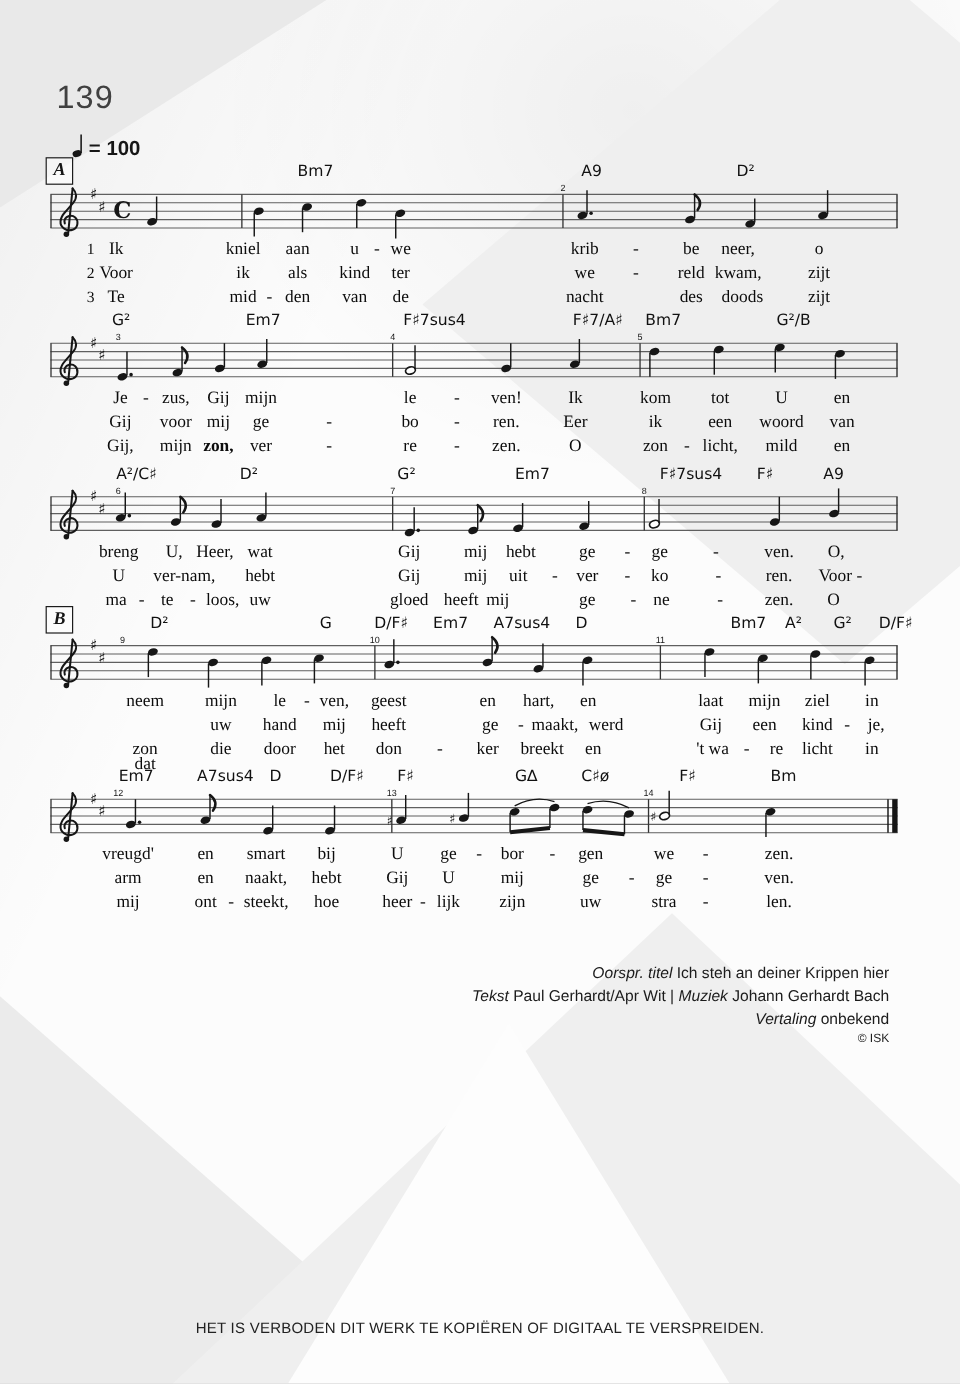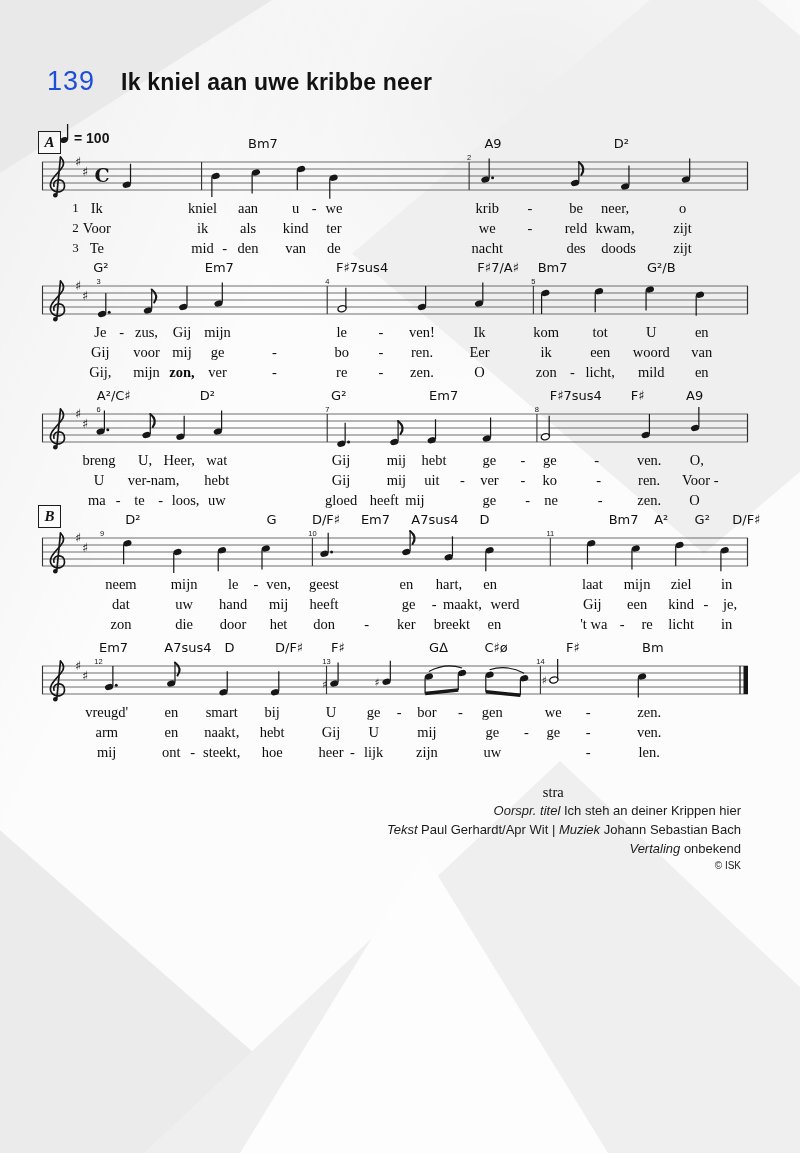--- a/index.html
+++ b/index.html
@@ -10,25 +10,25 @@
   .texture div{position:absolute;inset:0;}
   .t1{clip-path:polygon(0 0,34% 0,0 15%);background:#e9e9e9;}
   .t2{clip-path:polygon(88% -4%,132% 22%,88% 48%,44% 22%);background:#efefef;}
   .t3{clip-path:polygon(0 72%,46% 100%,0 100%);background:#ebebeb;}
   .t4{clip-path:polygon(70% 66%,122% 100%,70% 134%,18% 100%);background:#efefef;}
   .t5{clip-path:polygon(53% 74%,76% 100%,30% 100%);background:#fdfdfd;}
   .t6{background:linear-gradient(115deg,rgba(0,0,0,.05) 0%,rgba(0,0,0,0) 30%);}
   .t7{background:radial-gradient(ellipse 62% 38% at 66% 8%,rgba(0,0,0,.05),transparent 70%);}
 
   .titlebar{position:absolute;top:66px;left:47px;display:flex;align-items:baseline;gap:26px;z-index:2;}
-  .hymn-no{font-size:27px;color:#1d4ed8;letter-spacing:1px;text-align:right;}
+  .hymn-no{font-size:27px;color:#404040;letter-spacing:1px;text-align:right;}
   .title{font-size:23px;font-weight:700;color:#121212;margin:0;letter-spacing:.2px;}
 
-  .tempo{position:absolute;top:120px;left:59px;display:flex;align-items:flex-end;gap:3px;
-         font-size:14px;font-weight:700;z-index:2;justify-content:flex-end;}
+  .tempo{position:absolute;top:108px;left:59px;display:flex;align-items:flex-end;gap:3px;
+         font-size:17px;font-weight:700;z-index:2;justify-content:flex-end;}
   .tempo svg{display:block;}
 
   .section-box{position:absolute;left:38px;width:21px;height:21px;border:1.4px solid #1c1c1c;
          display:flex;align-items:center;justify-content:center;z-index:3;background:rgba(255,255,255,.55);
          font-family:"Liberation Serif",serif;font-style:italic;font-weight:700;font-size:15px;}
 
   .system{position:absolute;left:40px;width:710px;height:126px;z-index:2;}
   .chords{position:absolute;top:0;left:0;right:0;height:18px;font-size:13px;color:#111;}
   .chords span{position:absolute;top:0;white-space:nowrap;font-family:"DejaVu Sans",sans-serif;}
   .staff-wrap{position:absolute;top:18px;left:0;width:710px;height:46px;}
@@ -61,21 +61,20 @@
     <div class="t7"></div>
     <div class="t1"></div>
     <div class="t2"></div>
     <div class="t3"></div>
     <div class="t4"></div>
     <div class="t5"></div>
   </div>
 
   <header class="titlebar">
     <span class="hymn-no">139</span>
-    <h1 class="title">Ik kniel aan uwe kribbe neer</h1>
   </header>
 
   <div class="tempo">
     <svg width="12" height="26" viewBox="0 0 12 26">
       <line x1="8.6" y1="4" x2="8.6" y2="19.5" stroke="#161616" stroke-width="1.3"></line>
       <ellipse cx="5.2" cy="20" rx="3.8" ry="2.8" fill="#161616" transform="rotate(-18 5.2 20)"></ellipse>
     </svg>
     <span>= 100</span>
   </div>
 
@@ -467,21 +466,21 @@
           <span style="left: 40%;">geest</span>
           <span style="left: 51.6%;">en</span>
           <span style="left: 57.6%;">hart,</span>
           <span style="left: 63.4%;">en</span>
           <span style="left: 77.8%;">laat</span>
           <span style="left: 84.1%;">mijn</span>
           <span style="left: 90.3%;">ziel</span>
           <span style="left: 96.7%;">in</span>
         </div>
         <div class="lyr-row" style="top: 20px;">
-          <span style="left: 11.4%;">dat</span>
+          <span style="left: 11.4%; margin-top: 33px;">dat</span>
           <span style="left: 20.3%;">uw</span>
           <span style="left: 27.2%;">hand</span>
           <span style="left: 33.6%;">mij</span>
           <span style="left: 40%;">heeft</span>
           <span style="left: 51.9%;">ge</span>
           <span style="left: 55.5%;">-</span>
           <span style="left: 59.5%;">maakt,</span>
           <span style="left: 65.5%;">werd</span>
           <span style="left: 77.8%;">Gij</span>
           <span style="left: 84.1%;">een</span>
@@ -612,31 +611,32 @@
           <span style="left: 9.4%;">mij</span>
           <span style="left: 18.5%;">ont</span>
           <span style="left: 21.5%;">-</span>
           <span style="left: 25.6%;">steekt,</span>
           <span style="left: 32.7%;">hoe</span>
           <span style="left: 41%;">heer</span>
           <span style="left: 44%;">-</span>
           <span style="left: 47%;">lijk</span>
           <span style="left: 54.5%;">zijn</span>
           <span style="left: 63.7%;">uw</span>
-          <span style="left: 72.3%; margin-top: 40px;">stra</span>
+          <span style="left: 72.3%;">stra</span>
           <span style="left: 77.2%;">-</span>
           <span style="left: 85.8%;">len.</span>
         </div>
       </div>
   </div>
 
 
   <div class="credits">
       <div><span class="it">Oorspr. titel </span><span>Ich steh an deiner Krippen hier</span></div>
-      <div><span class="it">Tekst </span><span>Paul Gerhardt/Apr Wit | </span><span class="it">Muziek </span><span>Johann Sebastian Bach</span></div>
+      <div><span class="it">Tekst </span><span>Paul Gerhardt/Apr Wit | </span><span class="it">Muziek </span><span>Johann Gerhardt Bach</span></div>
       <div><span class="it">Vertaling </span><span>onbekend</span></div>
       <div class="small"><span>© ISK</span></div>
     </div>
 
   <footer class="footer">
+    <div>HET IS VERBODEN DIT WERK TE KOPIËREN OF DIGITAAL TE VERSPREIDEN.</div>
   </footer>
 
 </div>
 
 </body></html>

